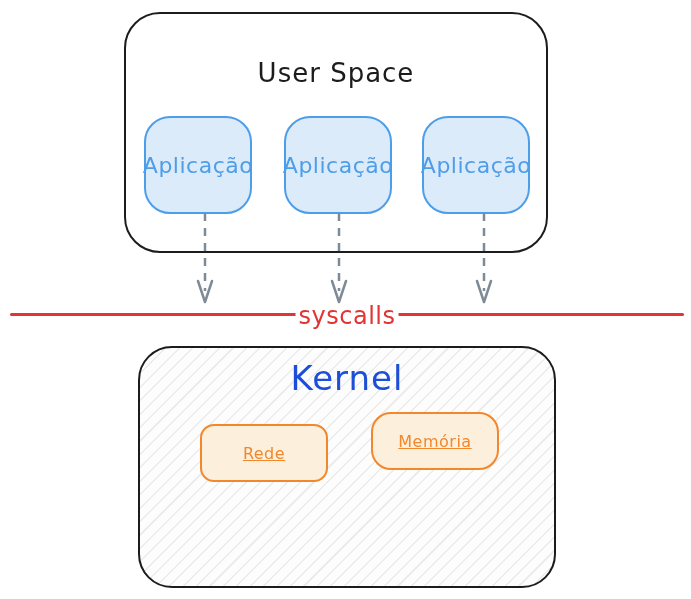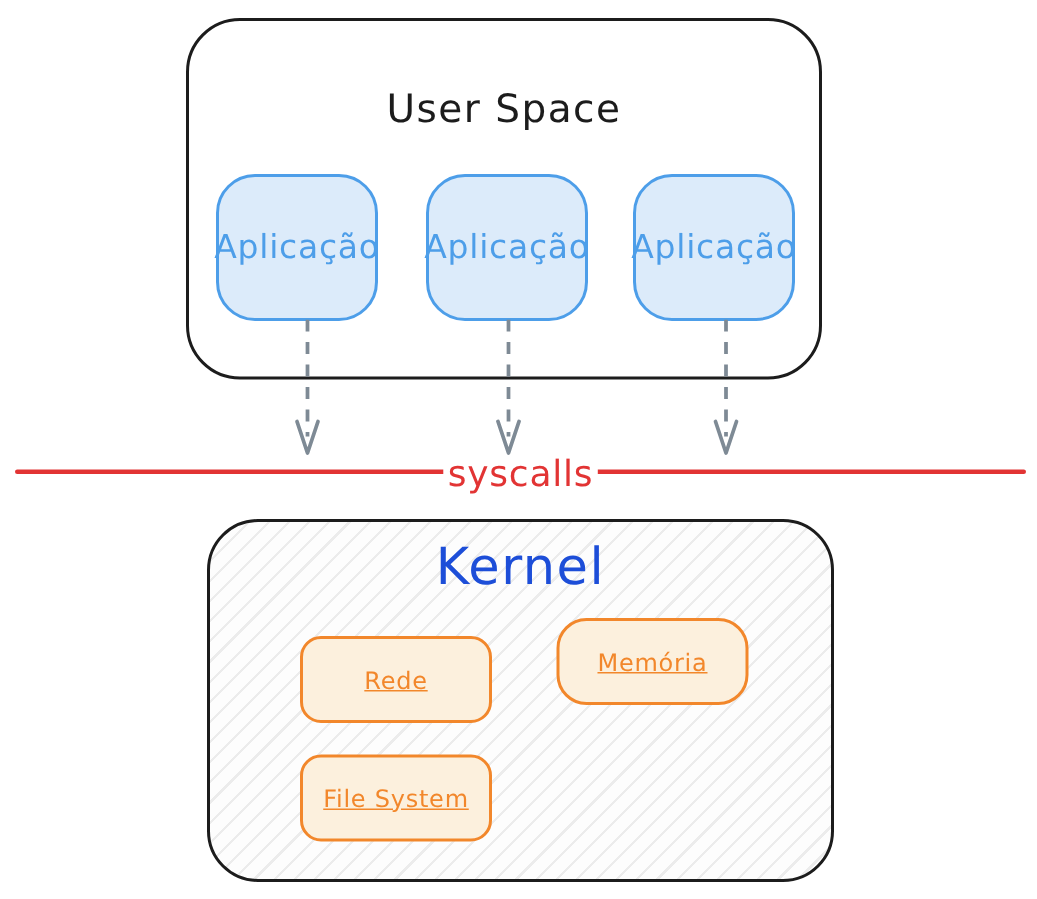--- a/index.html
+++ b/index.html
@@ -169,17 +169,14 @@
 
   <div class="kernel-box"></div>
   <div class="kernel-title">Kernel</div>
 
   <div class="module-box module-rede">
     <span class="module-label">Rede</span>
   </div>
   <div class="module-box module-memoria">
     <span class="module-label">Memória</span>
   </div>
-  <div class="module-box module-filesystem">
-    <span class="module-label">File System</span>
-  </div>
 
 </div>
 
 </body></html>

